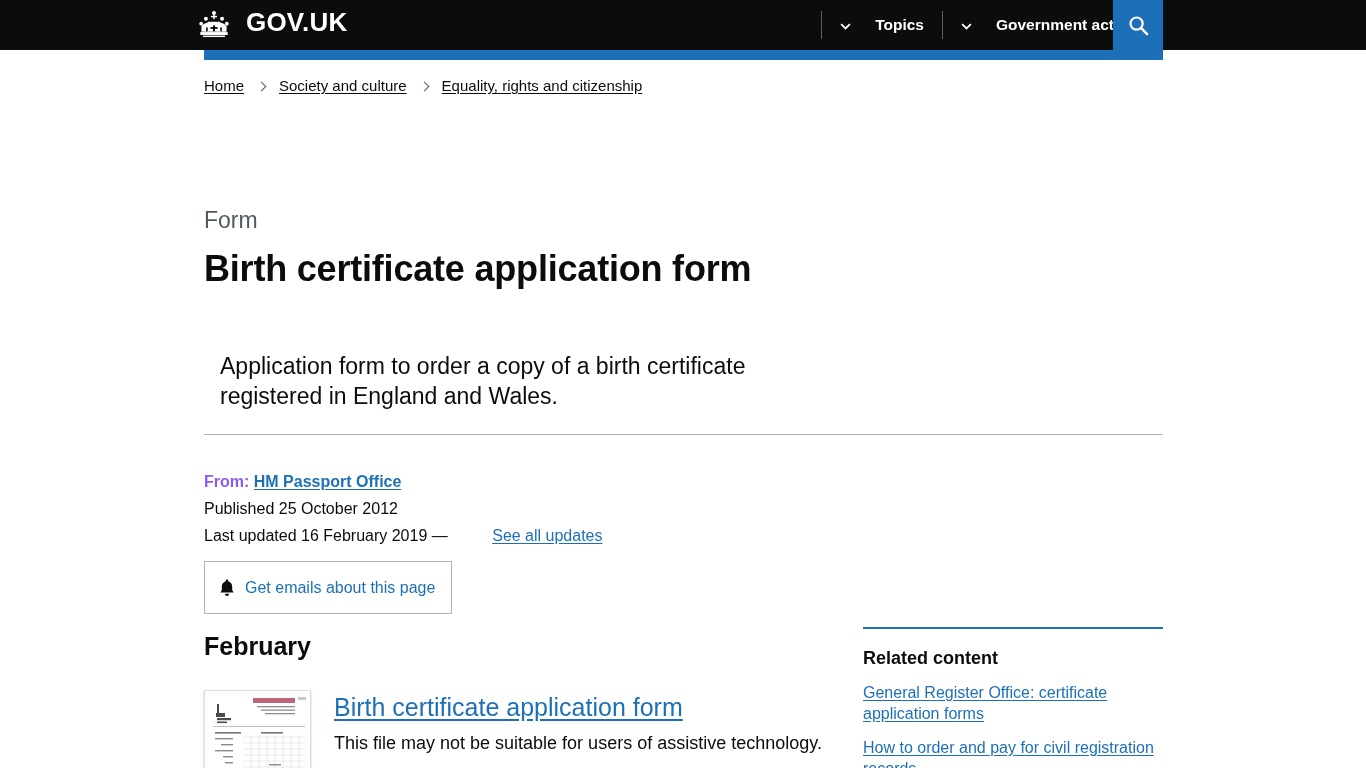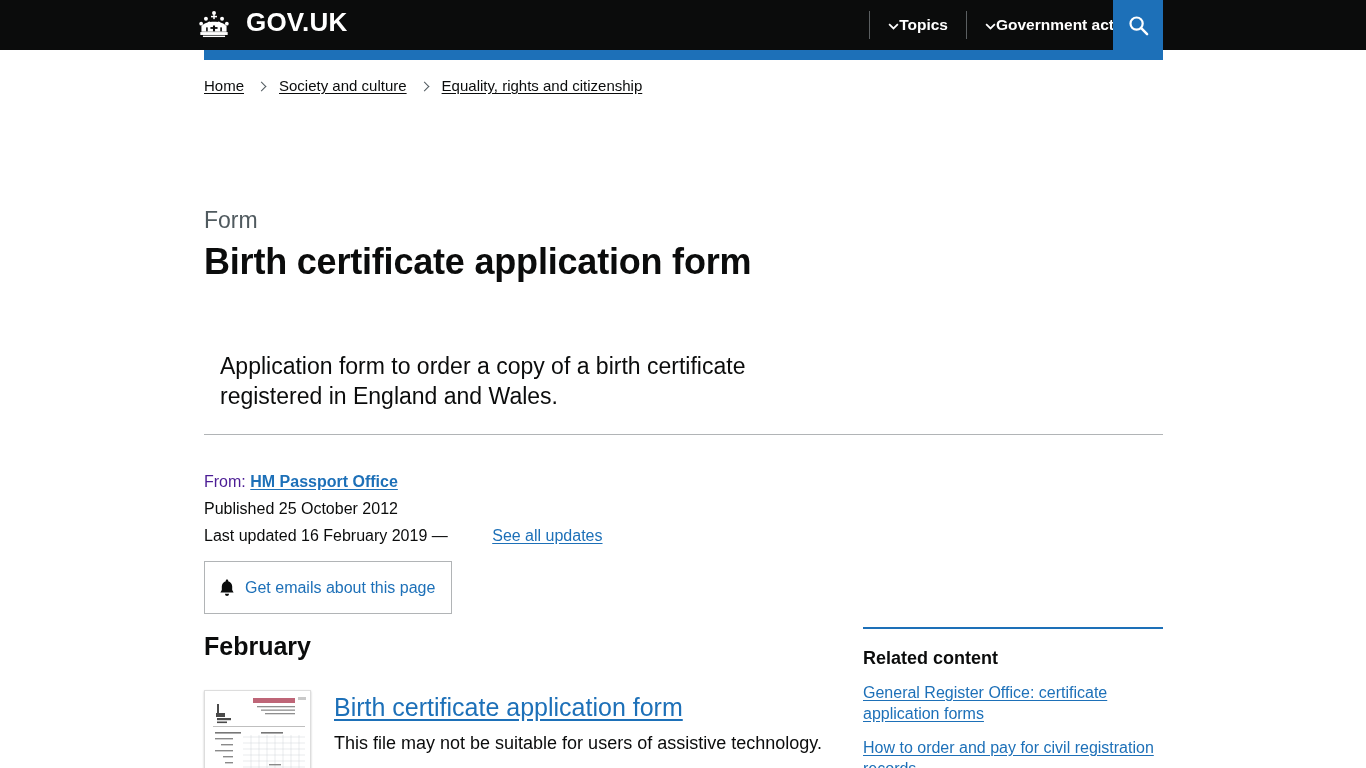--- a/index.html
+++ b/index.html
@@ -55,21 +55,21 @@
   }
   .nav-divider {
     width: 1px;
     height: 28px;
     background: #5b5f61;
     margin: 0 0px;
   }
   .nav-item {
     display: flex;
     align-items: center;
-    gap: 0;
+    gap: 24px;
     color: #ffffff;
     font-size: 15.5px;
     font-weight: bold;
     padding: 0 18px;
     height: 50px;
     line-height: 50px;
     text-decoration: none;
     cursor: pointer;
     white-space: nowrap;
   }
@@ -131,21 +131,21 @@
     transform: rotate(-45deg);
     margin: 0 14px;
   }
 
   
   .title-block { position: absolute; left: 204px; top: 155px; width: 640px; }
   .doc-type {
     font-size: 23px;
     color: #505a5f;
     line-height: 30px;
-    margin: 0 0 6px 0;
+    margin: 0 0 13px 0;
     font-weight: normal;
   }
   .page-title {
     font-size: 36px;
     font-weight: bold;
     line-height: 42px;
     margin: 0;
     letter-spacing: -0.2px;
   }
   .description {
@@ -163,21 +163,21 @@
     left: 204px;
     top: 384px;
     width: 959px;
     height: 1px;
     background: #b1b4b6;
   }
 
   
   .meta { position: absolute; left: 204px; top: 418px; font-size: 16px; line-height: 27px; }
   .meta-row { white-space: nowrap; }
-  .meta-label { color: #4c1d95; }
+  .meta-label { color: #8b5cf6; font-weight: bold; }
   .org-link {
     color: #1d70b8;
     font-weight: bold;
     text-decoration: underline;
     text-underline-offset: 2px;
     cursor: pointer;
   }
   .inline-link {
     color: #1d70b8;
     text-decoration: underline;

